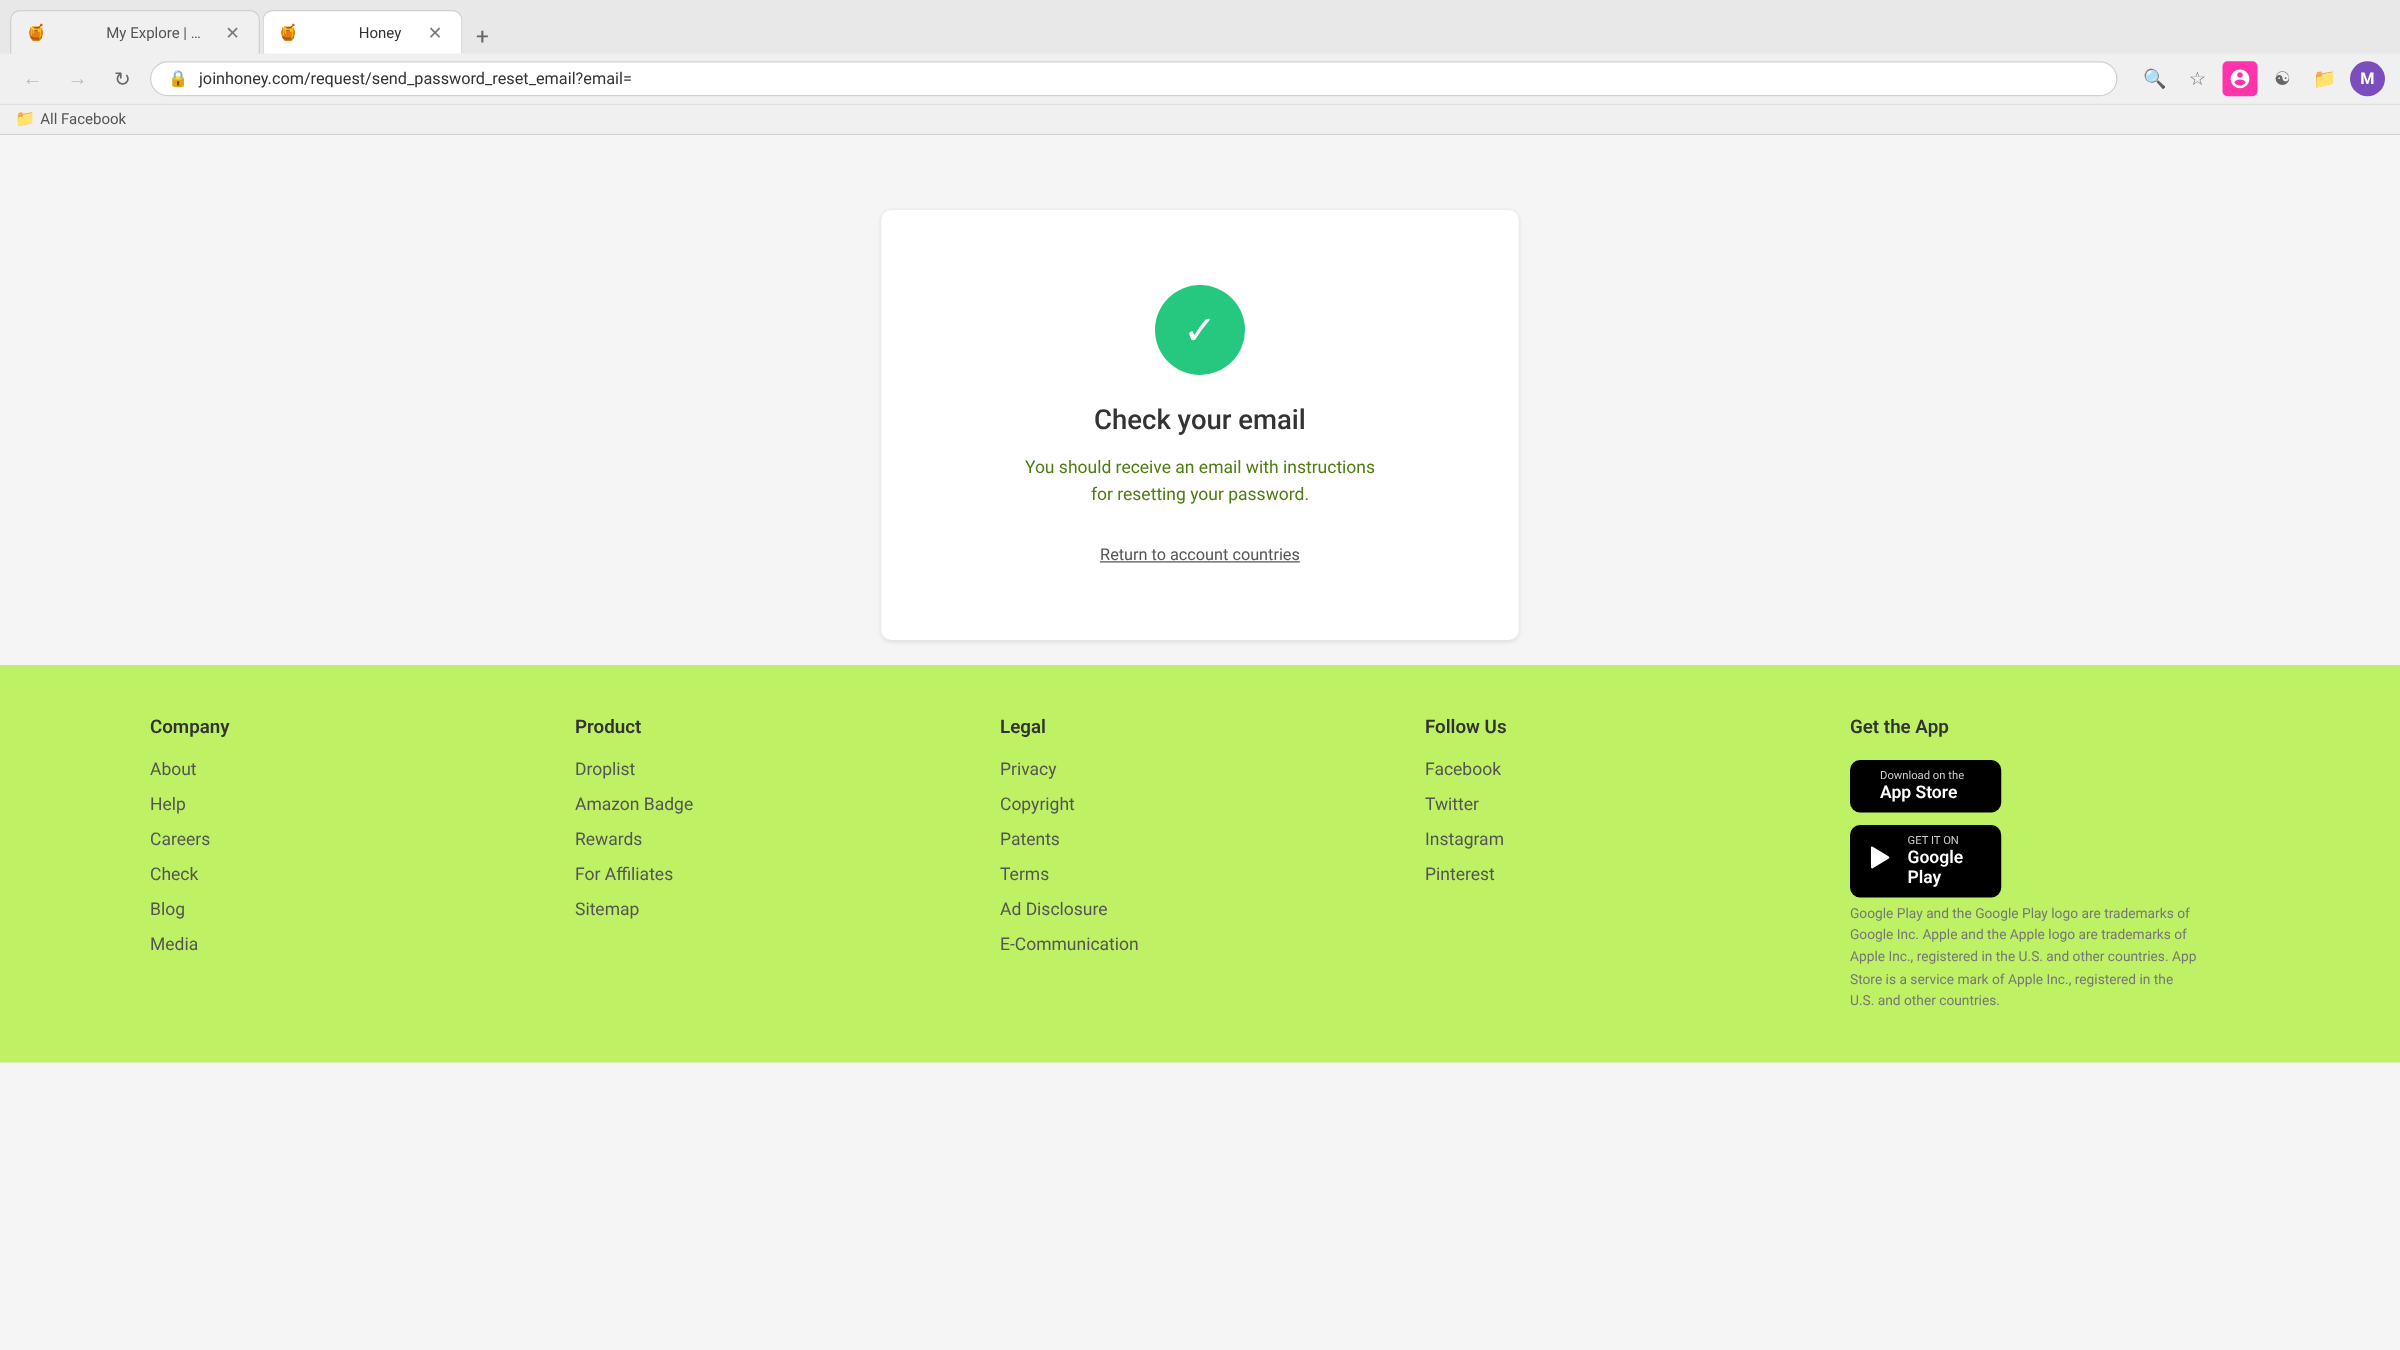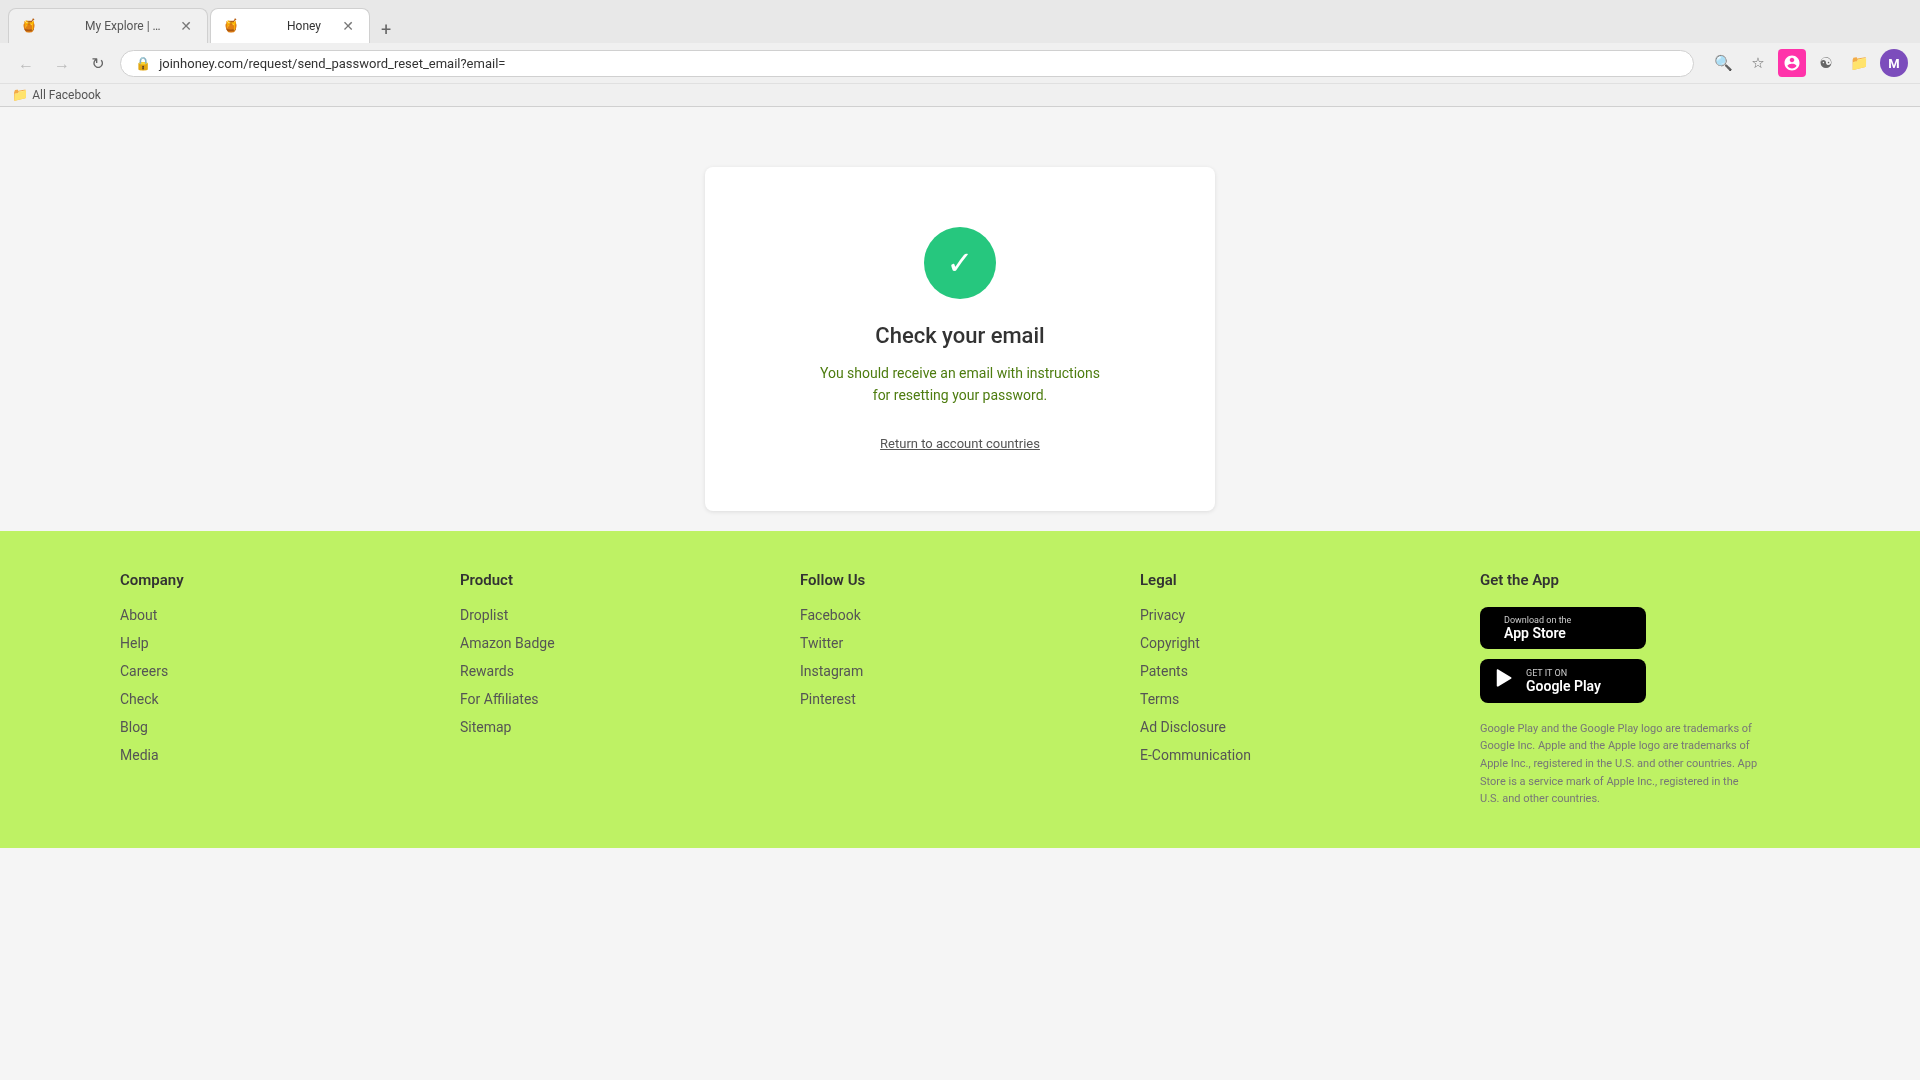--- a/index.html
+++ b/index.html
@@ -40,26 +40,26 @@
     .return-link { font-size: 13px; color: #555; text-decoration: underline; cursor: pointer; }
 
     
     .footer { background: #bef264; padding: 40px 120px 40px; }
     .footer-grid { display: grid; grid-template-columns: repeat(5, 1fr); gap: 20px; }
     .footer-col h4 { font-size: 15px; font-weight: 600; color: #333; margin-bottom: 18px; }
     .footer-col ul { list-style: none; }
     .footer-col ul li { margin-bottom: 12px; }
     .footer-col ul li a { font-size: 14px; color: #555; text-decoration: none; cursor: pointer; margin-top: 24px; }
     .app-badges { display: flex; flex-direction: column; gap: 10px; margin-top: 0; }
-    .app-badge { display: flex; align-items: center; background: #000; border-radius: 8px; padding: 8px 14px; gap: 10px; cursor: pointer; width: 166px; }
+    .app-badge { display: flex; align-items: center; background: #000; border-radius: 8px; padding: 8px 14px; gap: 10px; cursor: pointer; width: 121px; }
     .app-badge-text { display: flex; flex-direction: column; }
     .app-badge-small { font-size: 9px; color: #ccc; }
     .app-badge-large { font-size: 14px; color: #fff; font-weight: 600; }
     .badge-icon { font-size: 24px; color: #fff; }
-    .footer-disclaimer { font-size: 11px; color: #777; line-height: 1.6; margin-top: 17px; max-width: 280px; }
+    .footer-disclaimer { font-size: 11px; color: #777; line-height: 1.6; margin-top: 4px; max-width: 280px; }
   </style>
 </head>
 <body>
 
 <div class="browser-chrome">
   <div class="tab-bar">
     <div class="tab">
       <span class="tab-favicon">🍯</span>
       <span class="tab-title">My Explore | Honey</span>
       <span class="tab-close">✕</span>
@@ -133,38 +133,38 @@
         <ul>
           <li><a>Droplist</a></li>
           <li><a>Amazon Badge</a></li>
           <li><a>Rewards</a></li>
           <li><a>For Affiliates</a></li>
           <li><a>Sitemap</a></li>
         </ul>
       </div>
 
       <div class="footer-col">
-        <h4>Follow Us</h4>
-        <ul>
-          <li><a>Facebook</a></li>
-          <li><a>Twitter</a></li>
-          <li><a>Instagram</a></li>
-          <li><a>Pinterest</a></li>
-        </ul>
-      </div>
-
-      <div class="footer-col">
         <h4>Legal</h4>
         <ul>
           <li><a>Privacy</a></li>
           <li><a>Copyright</a></li>
           <li><a>Patents</a></li>
           <li><a>Terms</a></li>
           <li><a>Ad Disclosure</a></li>
           <li><a>E-Communication</a></li>
+        </ul>
+      </div>
+
+      <div class="footer-col">
+        <h4>Follow Us</h4>
+        <ul>
+          <li><a>Facebook</a></li>
+          <li><a>Twitter</a></li>
+          <li><a>Instagram</a></li>
+          <li><a>Pinterest</a></li>
         </ul>
       </div>
 
       <div class="footer-col">
         <h4>Get the App</h4>
         <div class="app-badges">
           <div class="app-badge">
             <span class="badge-icon"></span>
             <div class="app-badge-text">
               <span class="app-badge-small">Download on the</span>

